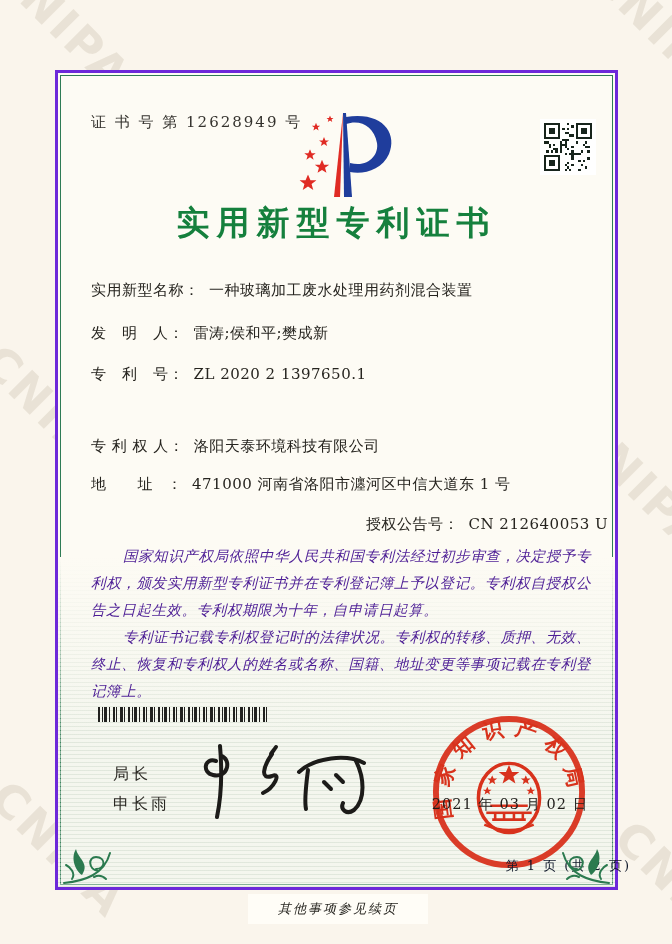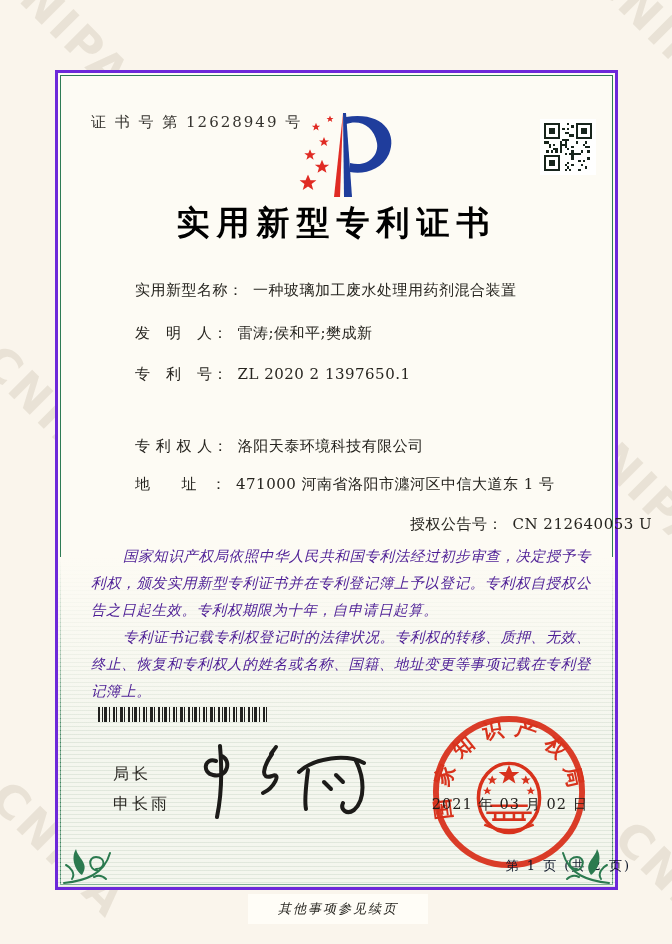--- a/index.html
+++ b/index.html
@@ -52,23 +52,23 @@
   .qr-grid {
     width:48px; height:48px; display:grid;
     grid-template-columns:repeat(21,1fr); grid-template-rows:repeat(21,1fr);
     background:#fff;
   }
   .qr-grid div { width:100%; height:100%; }
   .qr-grid .b { background:#17241c; }
   .title {
     position:absolute; left:0; top:128px; width:100%;
     text-align:center; font-size:33px; font-weight:bold;
-    letter-spacing:7px; color:#000000;
-  }
-  .field-row { position:absolute; left:33px; font-size:15px; white-space:nowrap;margin-left:44px; }
+    letter-spacing:7px; color:#15803d;
+  }
+  .field-row { position:absolute; left:33px; font-size:15px; white-space:nowrap; }
   .flabel { display:inline-block; min-width:76px; letter-spacing:0.5px; }
   .fcolon { display:inline-block; margin-right:10px; }
   .fvalue { letter-spacing:0.5px; }
   .grant-2 { position:absolute; left:275px; top:0; }
   .paras {
     position:absolute; left:33px; top:470px; width:500px;
     font-size:14.5px; line-height:1.86; font-style:italic;
     letter-spacing:0.6px; color:#4c1d95; text-align:justify;
   }
   .paras p { text-indent:2.2em; }

